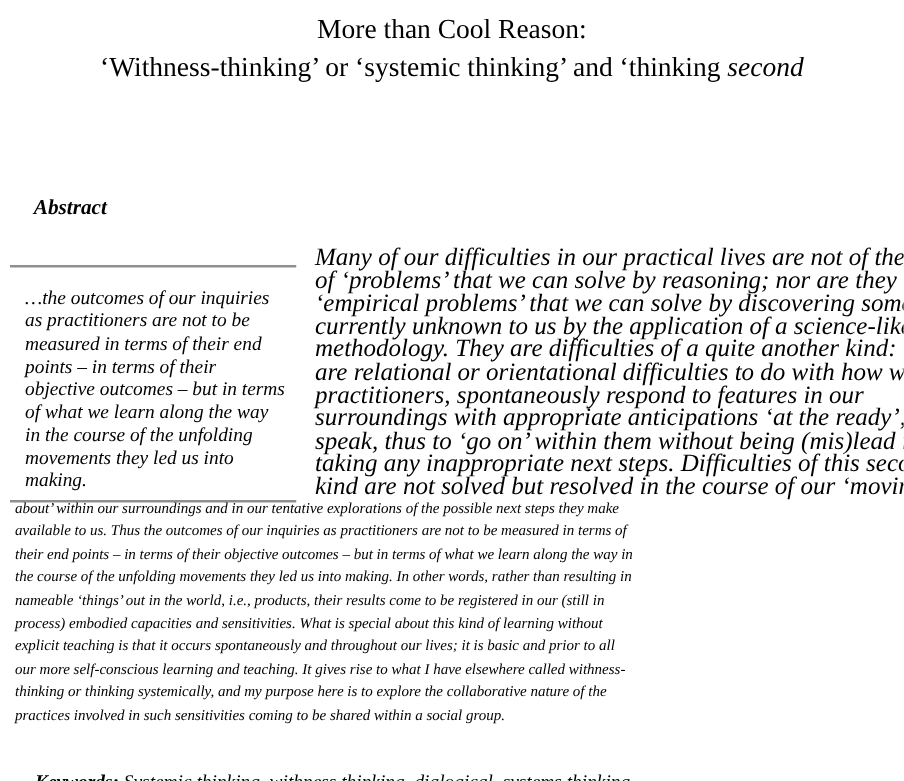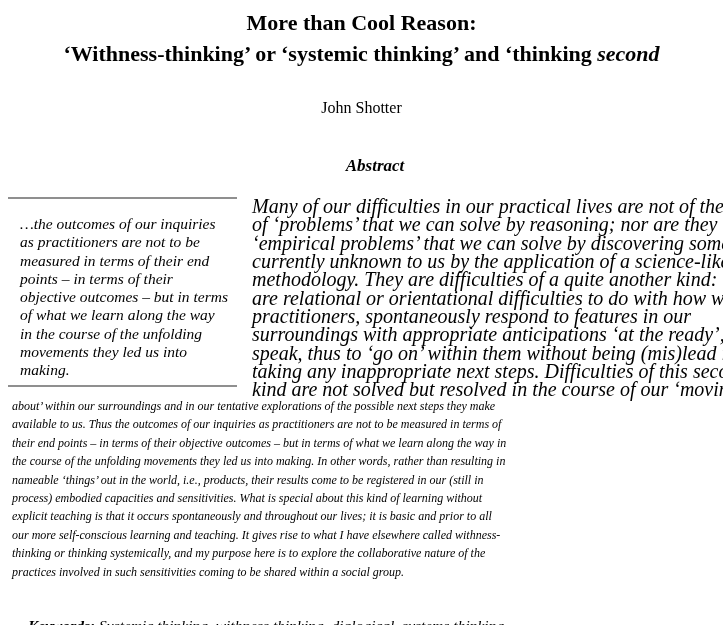--- a/index.html
+++ b/index.html
@@ -16,43 +16,43 @@
     background:var(--background);
     color:var(--text);
     font-family:"Liberation Serif", serif;
     overflow:hidden;
   }
   .paper-title{
     position:absolute;
     top:8px;left:0;width:723px;margin:0;
     text-align:center;
     font-size:22px;
-    font-weight:bold;
+    font-weight:normal;
     line-height:30.5px;
   }
   .t-line{display:block;white-space:pre;}
   .t-line em{font-style:italic;}
   .byline{
     position:absolute;
     top:99px;left:0;width:723px;
     text-align:center;
     font-size:16px;
     line-height:18.5px;
   }
   .abstract-heading{
     position:absolute;
     top:156px;left:27px;width:696px;margin:0;
-    text-align:center;
+    text-align:left;
     font-size:17px;
     font-weight:bold;
     font-style:italic;
   }
   .pull-quote{
     position:absolute;
-    left:8px;top:197px;
+    left:8px;top:212px;
     width:229px;height:190px;
     border-top:2px solid var(--rule);
     border-bottom:2px solid var(--rule);
     box-sizing:border-box;
   }
   .pull-quote p{
     margin:16px 0 0 12px;
     font-style:italic;
     font-size:15.5px;
     line-height:18.3px;
@@ -87,21 +87,20 @@
 <body>
 
 <div class="page">
 
   <h1 class="paper-title">
     <span class="t-line">More than Cool Reason:</span>
     <span class="t-line"><span>‘Withness-thinking’ or ‘systemic thinking’ and ‘thinking </span><em>second</em></span>
   </h1>
 
   <div class="byline">
-    <div>John Shotter</div>
   </div>
 
   <h2 class="abstract-heading">Abstract</h2>
 
   <aside class="pull-quote">
     <p>…the outcomes of our inquiries
 as practitioners are not to be
 measured in terms of their end
 points – in terms of their
 objective outcomes – but in terms

